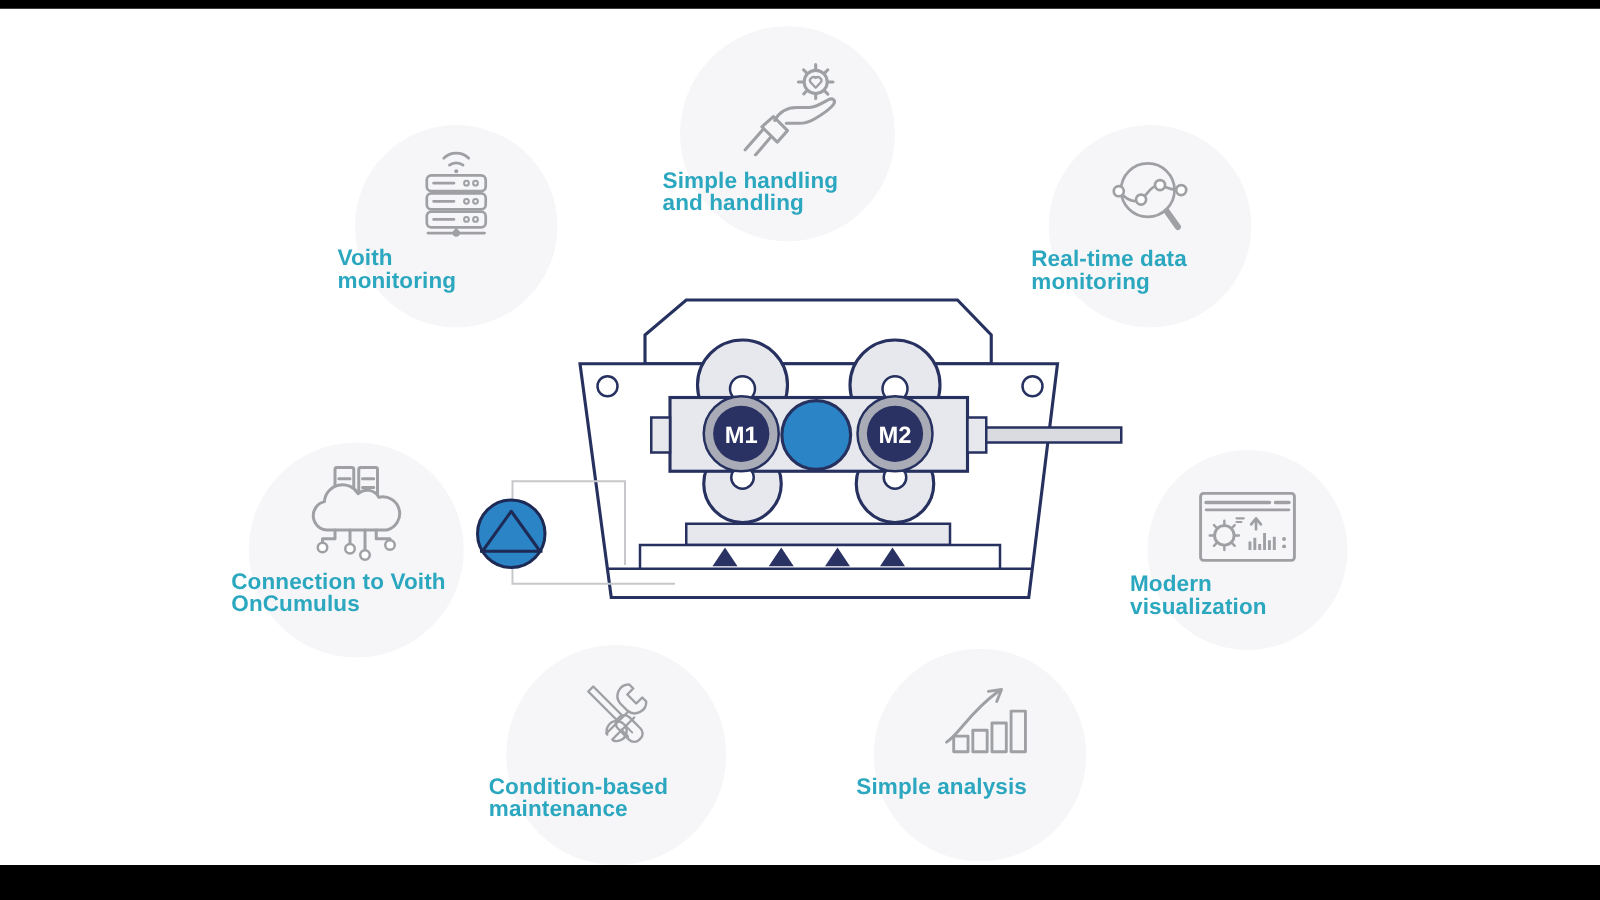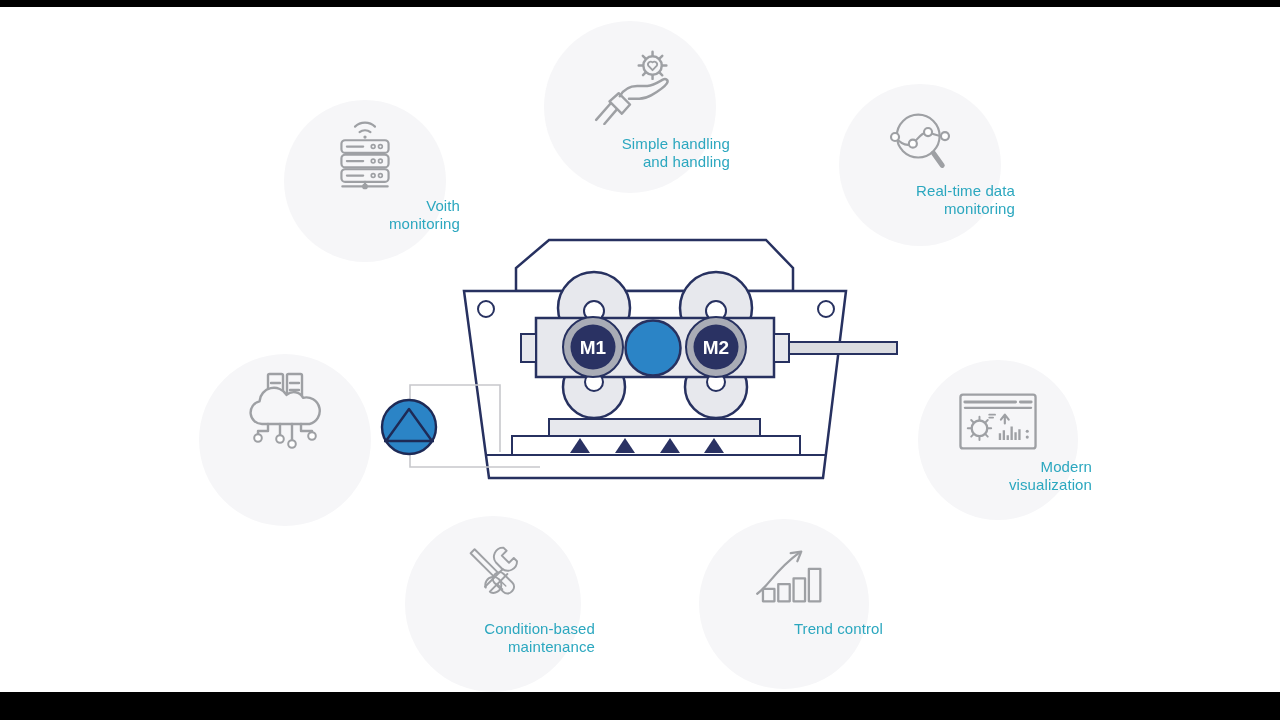--- a/index.html
+++ b/index.html
@@ -3,23 +3,23 @@
 <meta charset="utf-8">
 <style>
   html,body{margin:0;padding:0;background:#fff;}
   .stage{position:relative;width:1280px;height:720px;background:#fff;overflow:hidden;
          font-family:"Liberation Sans",sans-serif;}
   .bar{position:absolute;left:0;width:1280px;background:var(--letterbox,#000);}
   .bar.top{top:0;height:7px;}
   .bar.bottom{bottom:0;height:28px;}
   .feature{position:absolute;border-radius:50%;background:var(--circle-bg,#f6f6f8);}
   .feature .icon{position:absolute;left:50%;transform:translateX(-50%);}
-  .feature .label{position:absolute;left:-14px;right:-14px;text-align:right;
-                  color:var(--teal,#2BA7BF);font-size:15px;line-height:18px;
-                  font-weight:400;letter-spacing:.1px;}
+  .feature .label{position:absolute;left:-14px;right:-14px;text-align:left;
+                  color:var(--teal,#2BA7BF);font-size:18px;line-height:18px;
+                  font-weight:700;letter-spacing:.1px;}
   .machine{position:absolute;}
   .ico{stroke:var(--icon-gray,#9EA0A4);fill:none;stroke-width:2.4;
        stroke-linecap:round;stroke-linejoin:round;}
   .ico .fill{fill:var(--icon-gray,#9EA0A4);stroke:none;}
   .ico .bgfill{fill:var(--circle-bg,#f6f6f8);}
   .sN{stroke:var(--navy,#273160);}
   .fW{fill:#ffffff;}
   .fG{fill:var(--machine-gray,#E7E8ED);}
   .fG2{fill:#DADBE0;}
   .fB{fill:var(--blue,#2B84C6);}
@@ -79,21 +79,21 @@
         <path d="M29,49 L40,60 L32,69 L20,57 Z"></path>
         <path d="M7,75 L21,59 M15,79 L27,65"></path>
       </g>
     </svg>
     <div class="label" style="top:114px">
       <div>Simple handling</div>
       <div>and handling</div>
     </div>
   </div>
 
-  <div class="feature" style="left:839px;top:84px;width:162px;height:162px;">
+  <div class="feature" style="left:839px;top:100px;width:162px;height:162px;">
     <svg class="icon" style="top:26px" width="66" height="70" viewBox="0 0 74 78">
       <g class="ico" stroke-width="2.6">
         <circle cx="35" cy="29" r="24"></circle>
         <path stroke-width="5.5" d="M52,48 L62,62"></path>
         <path d="M9,30 C16,38 23,41 29,37 C35,33 38,24 46,25 C52,26 58,30 65,29"></path>
         <g fill="#ffffff">
           <circle cx="9" cy="30" r="4.5"></circle>
           <circle cx="29" cy="37.5" r="4.5"></circle>
           <circle cx="46" cy="24.5" r="4.5"></circle>
           <circle cx="65" cy="29" r="4.5"></circle>
@@ -115,20 +115,24 @@
         <path class="bgfill" d="M19,53 a11.5,11.5 0 0 1 -2.5,-22.7 a14.5,14.5 0 0 1 27,-6.3 a10.5,10.5 0 0 1 16.5,2.8 a10.8,10.8 0 0 1 6.5,26.2 z"></path>
         <path d="M25,53 v7 h-10 v3 M37,53 v11 M49,53 v16 M58,53 v7 h11 v1"></path>
         <g fill="#ffffff" stroke-width="2">
           <circle cx="15" cy="67" r="3.8"></circle>
           <circle cx="37" cy="68" r="3.8"></circle>
           <circle cx="49" cy="73" r="3.8"></circle>
           <circle cx="69" cy="65" r="3.8"></circle>
         </g>
       </g>
     </svg>
+    <div class="label" style="top:102px">
+      <div>Connection to Voith</div>
+      <div>OnCumulus</div>
+    </div>
   </div>
 
   <div class="feature" style="left:918px;top:360px;width:160px;height:160px;">
     <svg class="icon" style="top:33px" width="78" height="57" viewBox="0 0 80 58">
       <g class="ico" stroke-width="2.3">
         <rect x="1.5" y="1.5" width="77" height="55" rx="2.5"></rect>
         <path stroke-width="3" d="M6,9 H58 M63,9 H74"></path>
         <path stroke-width="2.2" d="M6,15 H74"></path>
         <circle cx="21" cy="36" r="8"></circle>
         <path stroke-width="2" d="M29.5,36h3.5 M21,27.5v-3.5 M12.5,36h-3.5 M21,44.5v3.5
@@ -168,21 +172,21 @@
       <g class="ico" stroke-width="2.5">
         <rect x="24" y="49" width="12" height="13"></rect>
         <rect x="40" y="44" width="12" height="18"></rect>
         <rect x="56" y="38" width="12" height="24"></rect>
         <rect x="72" y="28" width="12" height="34"></rect>
         <path d="M18,54 C30,46 36,30 62,11"></path>
         <path d="M64,10 L53,11.5 M64,10 L60,20"></path>
       </g>
     </svg>
     <div class="label" style="top:101px">
-      <div>Trend control</div>
+      <div>Simple analysis</div>
       <div></div>
     </div>
   </div>
 
   <svg class="machine" style="left:370px;top:225px" width="540" height="270" viewBox="370 225 540 270">
 
     <polygon class="fW sN" stroke-width="2.5" points="549,240 766,240 793,268 793,291 516,291 516,268"></polygon>
 
     <polygon class="fW sN" stroke-width="2.5" points="464,291 846,291 823,478 489,478"></polygon>
     <line class="sN" stroke-width="2" x1="486" y1="455" x2="826" y2="455"></line>

